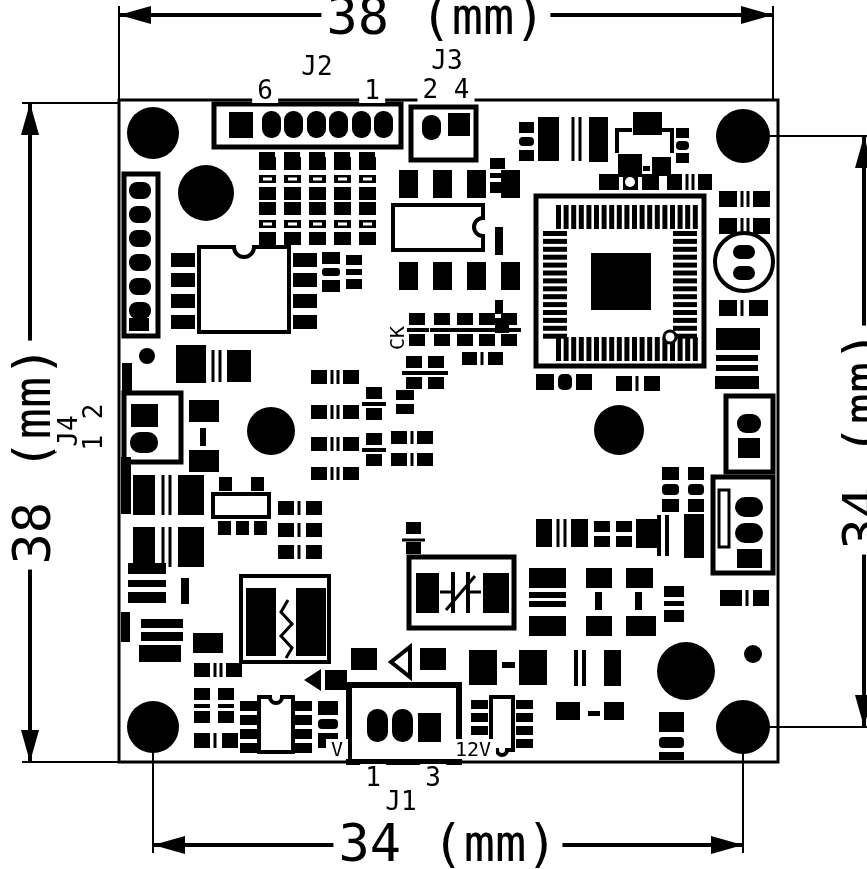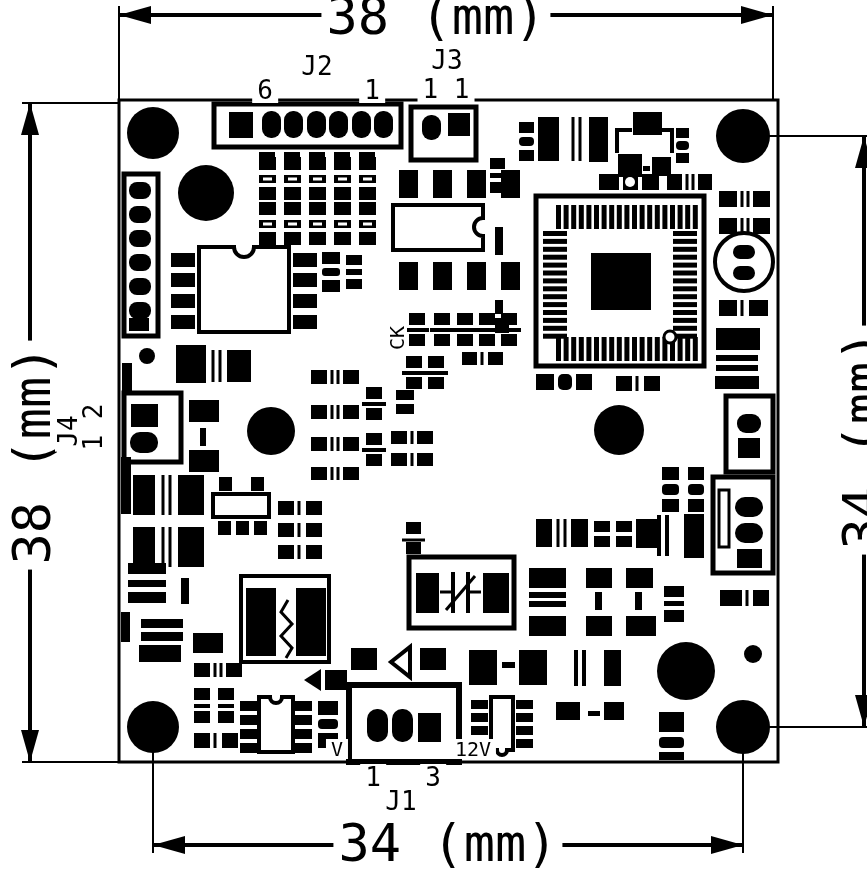--- a/index.html
+++ b/index.html
@@ -476,21 +476,21 @@
   <div class="lbl dim" style="left:420px;top:16px">38 (mm)</div>
   <div class="lbl dim rot" style="left:16px;top:455px">38 (mm)</div>
   <div class="lbl dim rot" style="left:846px;top:440px">34 (mm)</div>
   <div class="lbl dim" style="left:432px;top:843px">34 (mm)</div>
 
   <div class="lbl md" style="left:301px;top:66px">J2</div>
   <div class="lbl md" style="left:249px;top:90px">6</div>
   <div class="lbl md" style="left:356px;top:90px">1</div>
 
   <div class="lbl md" style="left:431px;top:60px">J3</div>
-  <div class="lbl md" style="left:430px;top:89px">1 1</div>
+  <div class="lbl md" style="left:430px;top:89px">2 4</div>
 
   <div class="lbl md rot" style="left:77px;top:427px">1 2</div>
   <div class="lbl md rot" style="left:52px;top:431px">J4</div>
 
   <div class="lbl sm rot" style="left:381px;top:338px">CK</div>
   <div class="lbl sm" style="left:321px;top:749px">V</div>
   <div class="lbl sm" style="left:457px;top:749px">12V</div>
 
   <div class="lbl md" style="left:357px;top:777px">1</div>
   <div class="lbl md" style="left:417px;top:777px">3</div>

